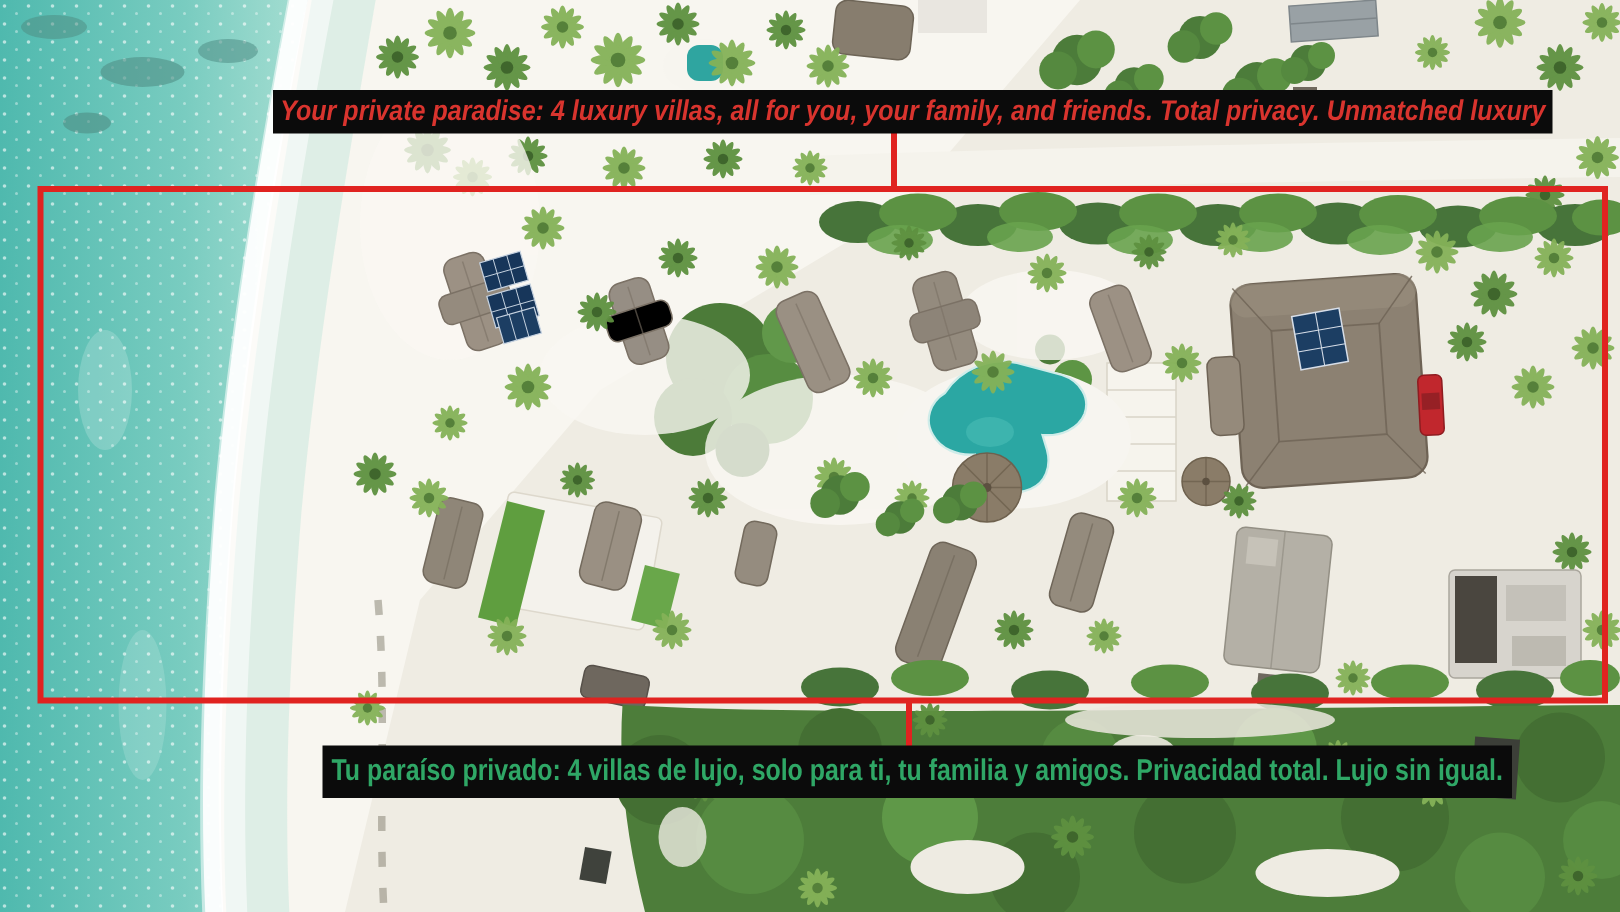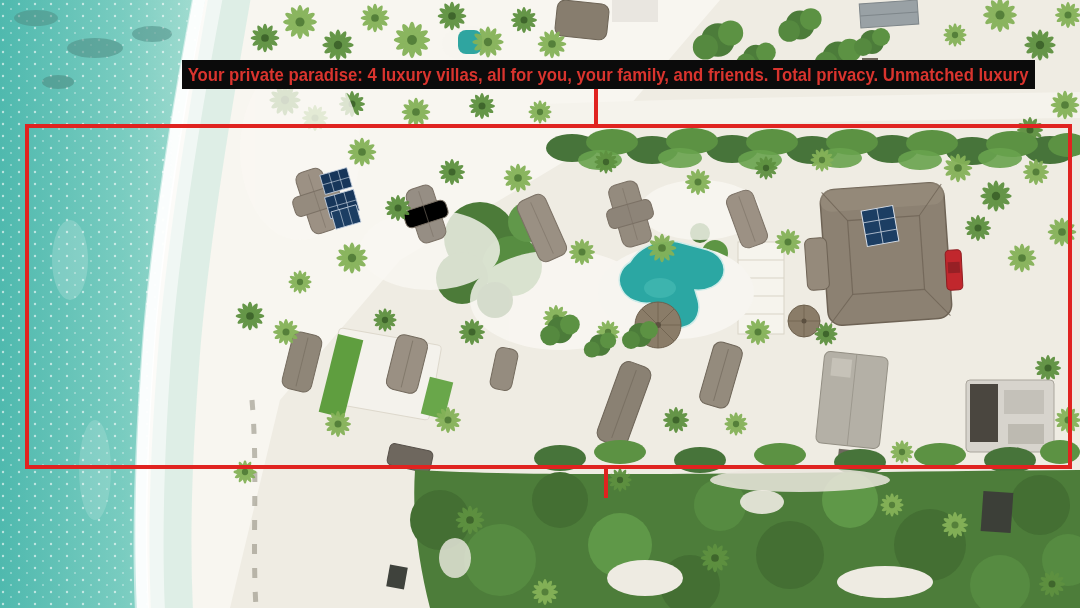--- a/index.html
+++ b/index.html
@@ -3,21 +3,21 @@
 <meta charset="utf-8">
 <style>
   html,body{margin:0;padding:0;background:#111;}
   .stage{position:relative;width:1080px;height:608px;overflow:hidden;
          font-family:"Liberation Sans",sans-serif;background:#efece3;}
   .stage svg{position:absolute;left:0;top:0;}
   .banner{position:absolute;background:#0b0b0b;display:flex;align-items:center;
           justify-content:center;overflow:visible;z-index:5;}
   .banner .fit{display:inline-block;white-space:nowrap;font-weight:bold;
                transform-origin:50% 50%;}
-  .banner.en{left:182px;top:60px;width:853px;height:29px;}
+  .banner.en{left:182px;top:60px;width:853px;height:29px;font-style:italic;}
   .banner.en .fit{color:#d9342e;font-size:19px;}
   .banner.es{left:215px;top:497px;width:793px;height:35px;}
   .banner.es .fit{color:#2fa766;font-size:20px;}
   .hl-box{position:absolute;left:25px;top:124px;width:1047px;height:345px;
           border:4px solid #e02320;box-sizing:border-box;z-index:4;}
   .conn{position:absolute;width:4px;background:#e02320;z-index:4;}
   .conn.top{left:594px;top:88px;height:37px;}
   .conn.bot{left:604px;top:468px;height:30px;}
 </style>
 </head>
@@ -433,14 +433,17 @@
 
   <div class="hl-box"></div>
 
   <div class="conn top"></div>
   <div class="conn bot"></div>
 
   <div class="banner en">
     <span class="fit autofit" style="transform: scaleX(0.879463);">Your private paradise: 4 luxury villas, all for you, your family, and friends. Total privacy. Unmatched luxury</span>
   </div>
 
+  <div class="banner es">
+    <span class="fit autofit" style="transform: scaleX(0.830009);">Tu paraíso privado: 4 villas de lujo, solo para ti, tu familia y amigos. Privacidad total. Lujo sin igual.</span>
+  </div>
 
 </div>
 
 </body></html>

